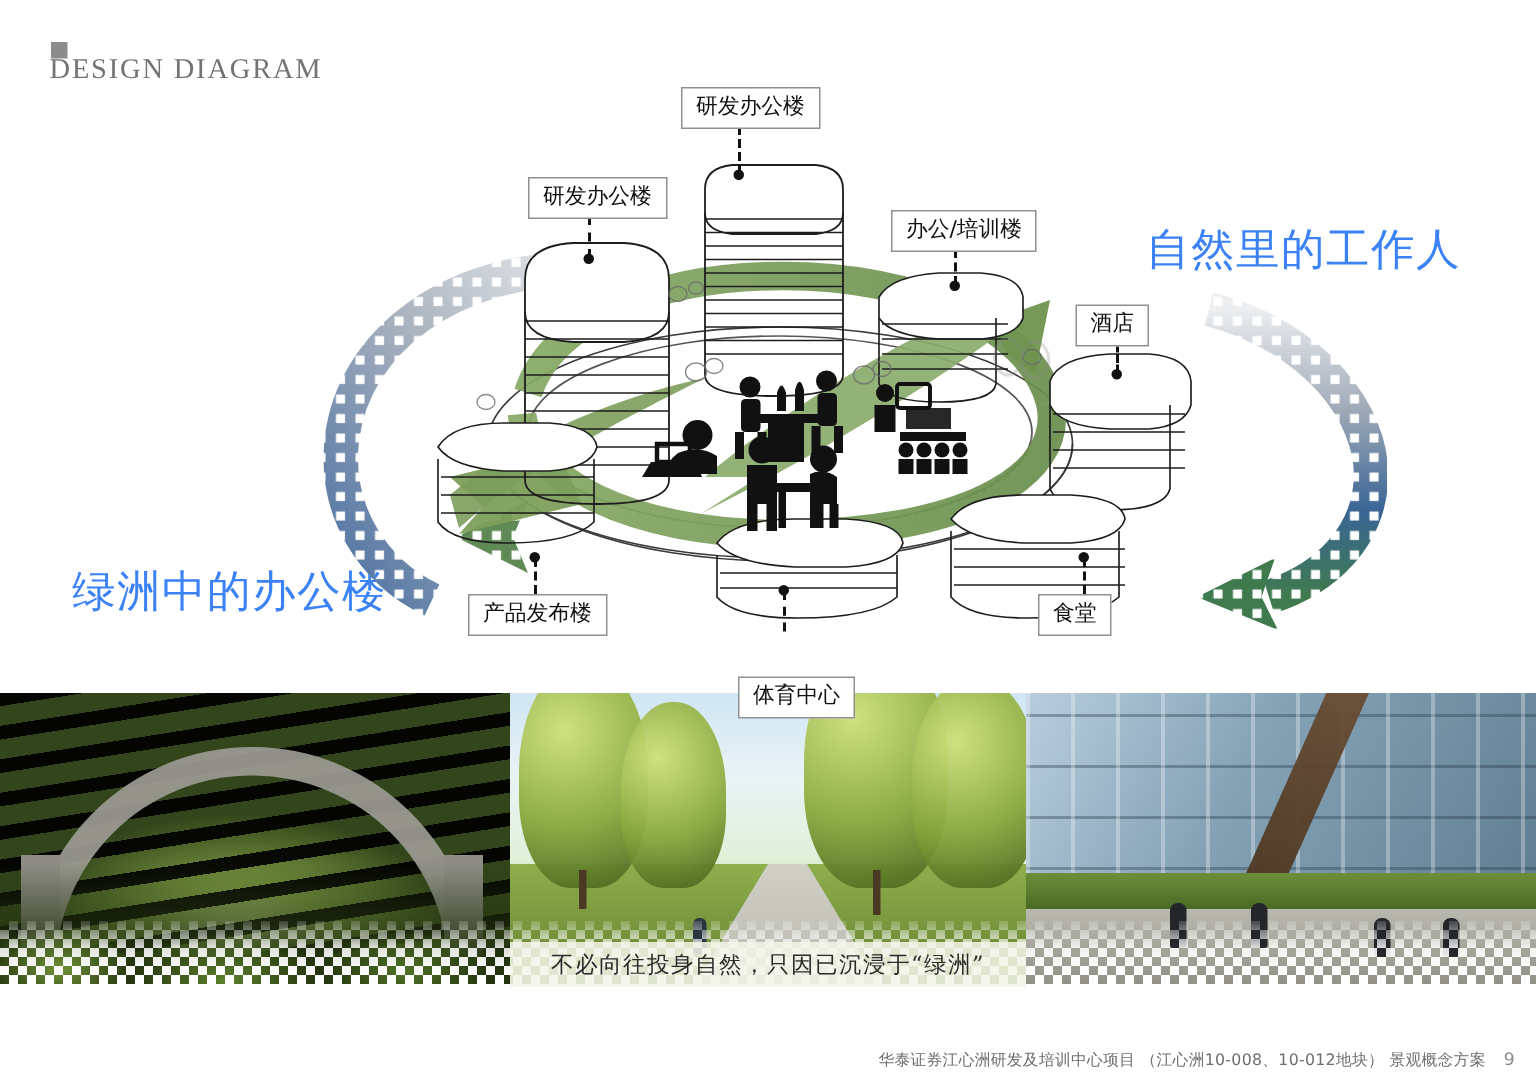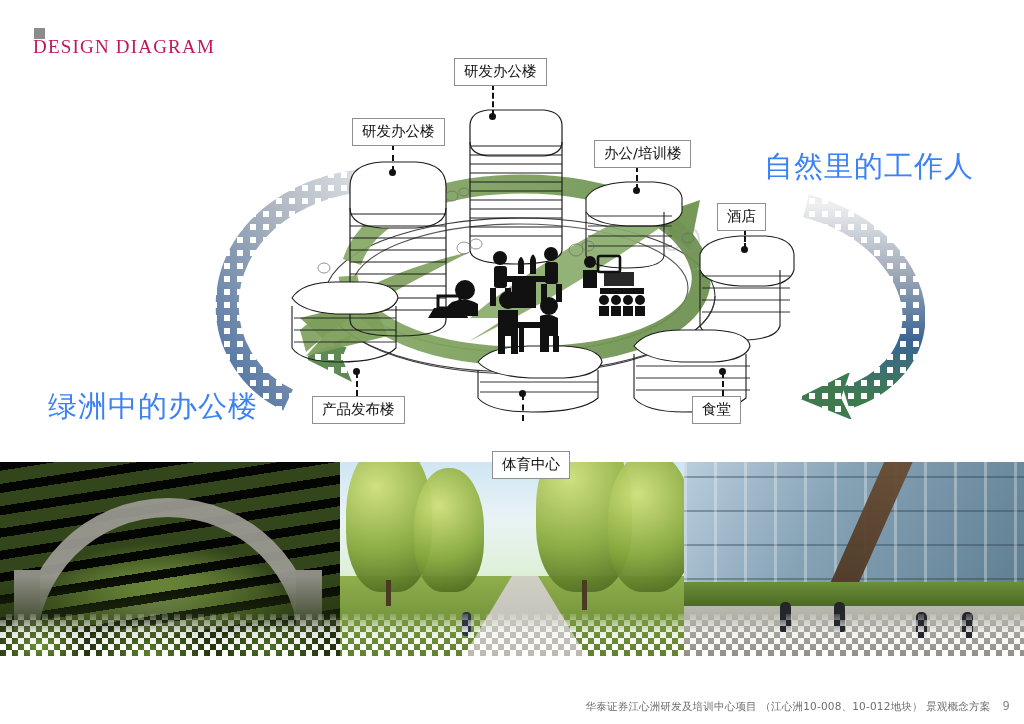--- a/index.html
+++ b/index.html
@@ -9,30 +9,30 @@
     background:#ffffff; position:relative; overflow:hidden;
   }
   .slide { position:absolute; inset:0; background:#fff; }
 
   
   .header { position:absolute; left:34px; top:28px; }
   .hdr-row { display:flex; align-items:center; gap:22px; }
   .hdr-bullet { width:11px; height:11px; background:#8c8c8c; display:block; }
   .hdr-cn { font-size:25px; color:#5c5c5c; letter-spacing:4px;
             font-family:"DejaVu Sans","Liberation Sans",sans-serif; font-weight:400; }
-  .hdr-en { font-size:19px; color:#be185d; letter-spacing:1.2px; margin-top:-3px;
+  .hdr-en { font-size:19px; color:#737373; letter-spacing:1.2px; margin-top:-3px;
             margin-left:-1px; font-family:"Liberation Serif","DejaVu Serif",serif; }
 
   
   .green-head {
     position:absolute; color:#3b82f6; font-size:29px; letter-spacing:1px;
     font-family:"DejaVu Serif","Liberation Serif",serif; white-space:nowrap;
   }
   #head-right { left:764px; top:147px; }
-  #head-left  { left:48px;  top:375px;margin-top:12px; }
+  #head-left  { left:48px;  top:375px; }
 
   
   .stage { position:absolute; left:0; top:0; width:1024px; height:460px; }
   .stage svg { display:block; }
 
   
   .callout {
     position:absolute; border:1.4px solid #8f8f8f; background:#fff;
     font-size:14.5px; color:#111; padding:4px 9px 5px; line-height:1.15;
     white-space:nowrap; font-family:"DejaVu Sans","Liberation Sans",sans-serif;
@@ -427,19 +427,20 @@
       <div class="ground"></div>
       <div class="person" style="left:96px;"></div>
       <div class="person" style="left:150px;"></div>
       <div class="person" style="left:232px; bottom:24px; height:26px;"></div>
       <div class="person" style="left:278px; bottom:24px; height:26px;"></div>
     </div>
   </div>
 
   <div class="dither"></div>
   <div class="dither-solid"></div>
+  <div class="caption">不必向往投身自然，只因已沉浸于“绿洲”</div>
 
   <div class="footer">
     <span>华泰证券江心洲研发及培训中心项目 （江心洲10-008、10-012地块） 景观概念方案</span>
     <span class="pageno">9</span>
   </div>
 
 </div>
 
 </body></html>

